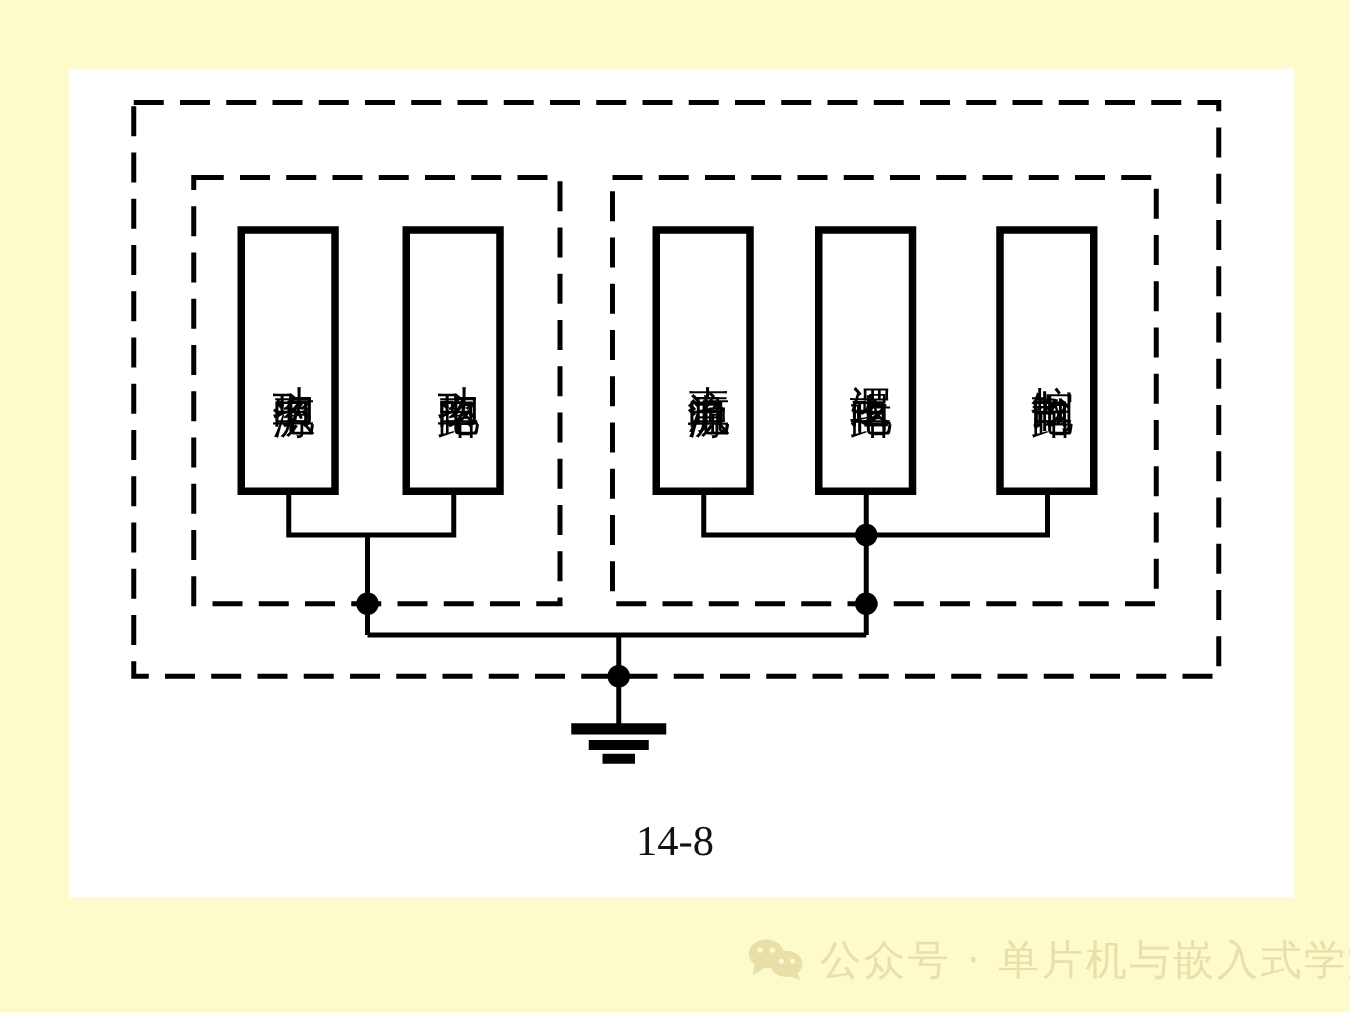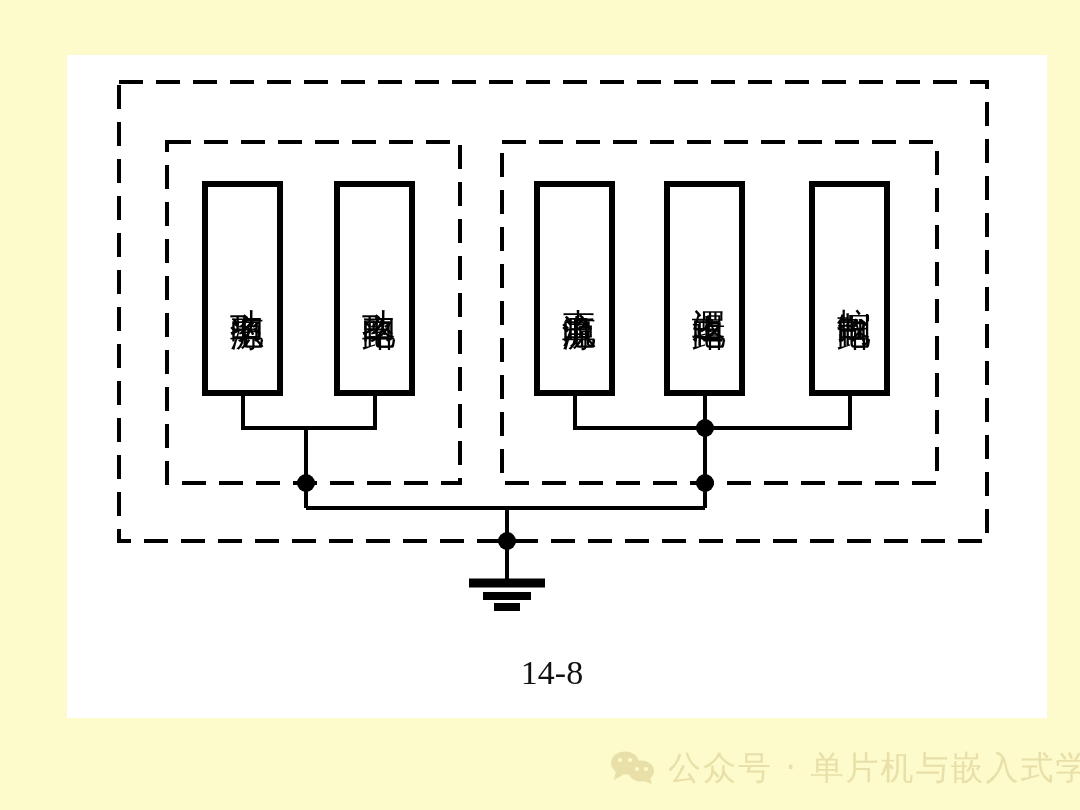--- a/index.html
+++ b/index.html
@@ -9,21 +9,21 @@
   body {
     width: 1080px;
     height: 810px;
     background: #fdfacb;
     font-family: "Liberation Sans", sans-serif;
     overflow: hidden;
     position: relative;
   }
   #slide {
     position: absolute;
-    left: 12px; top: 0;
+    left: 0; top: 0;
     width: 890px;
     height: 810px;
   }
   .card {
     position: absolute;
     left: 55px;
     top: 55px;
     width: 980px;
     height: 663px;
     background: #ffffff;

